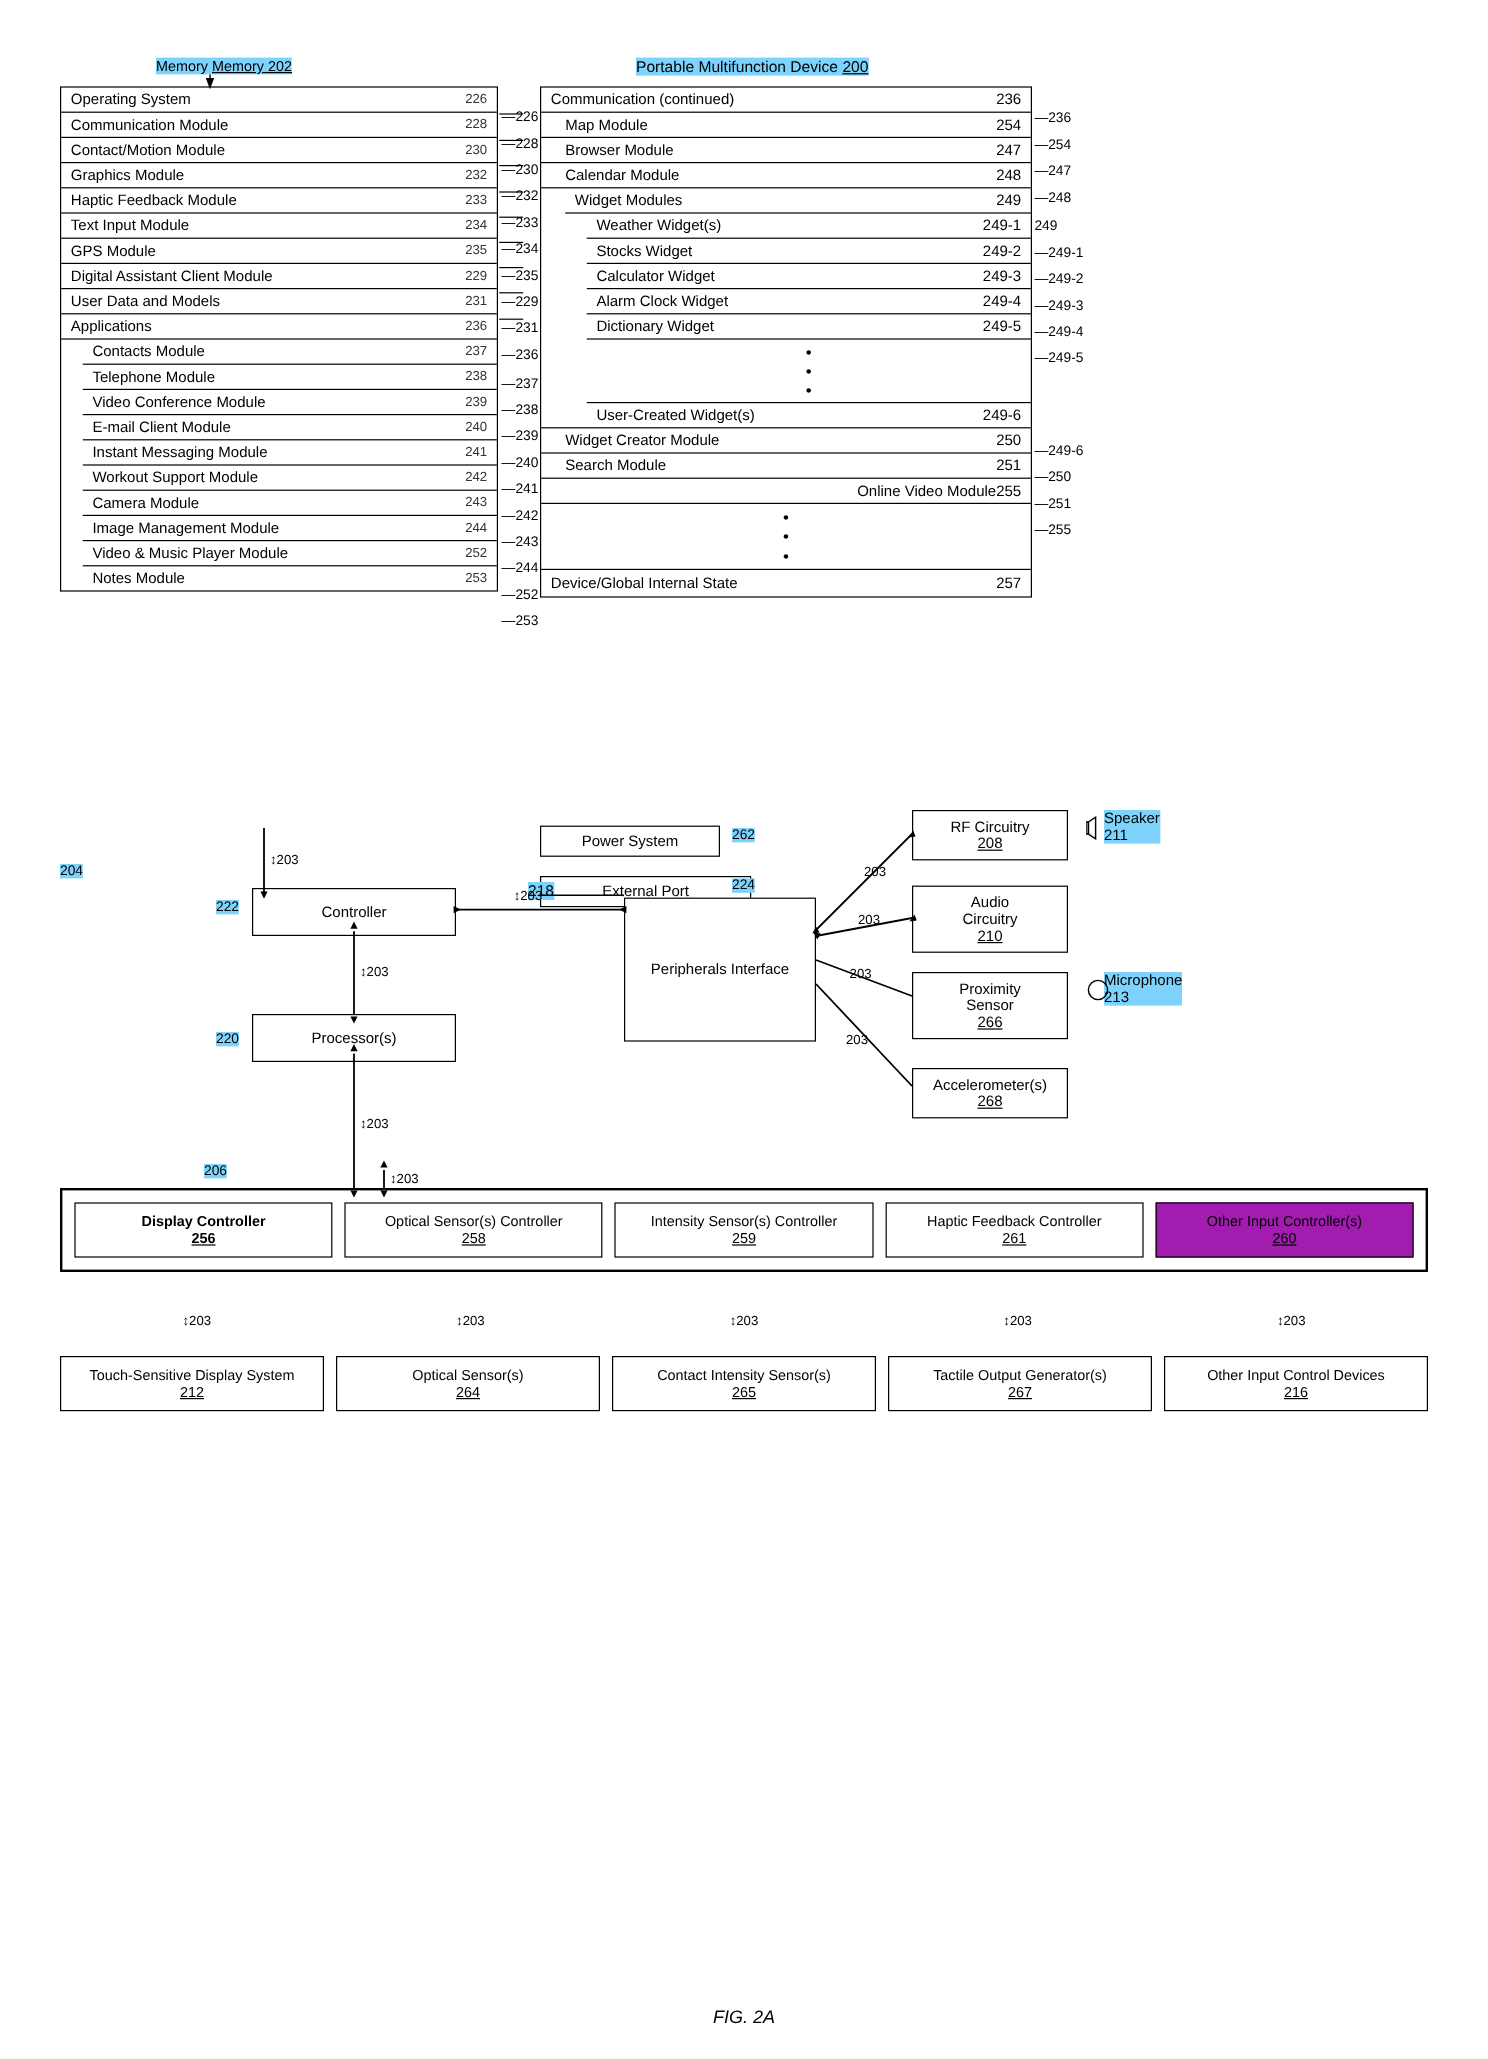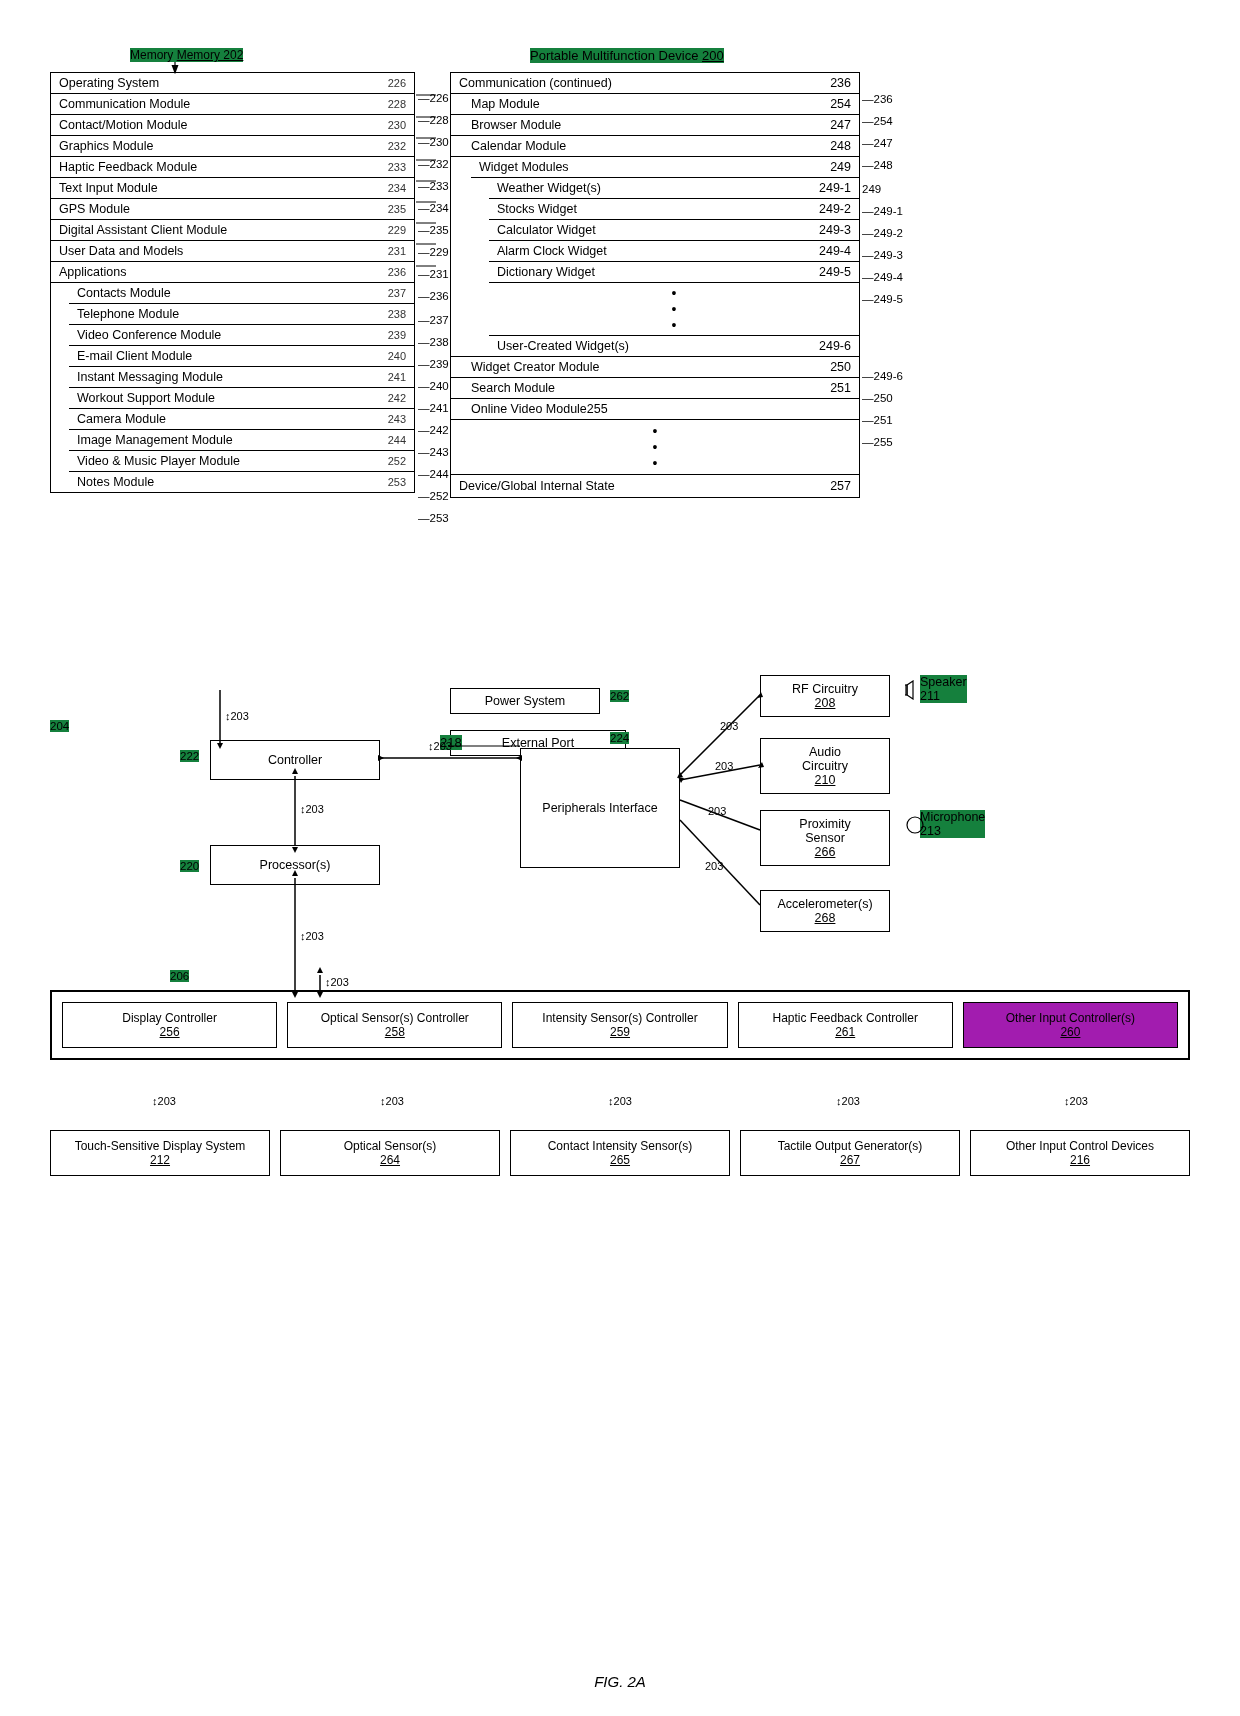--- a/index.html
+++ b/index.html
@@ -41,21 +41,21 @@
       top: 0;
       left: 0;
       width: 1200px;
       pointer-events: none;
     }
 
     
     .float-label {
       position: absolute;
       font-size: 12px;
-      background: #15803d;
+      background: #7dd3fc;
     }
 
     .underline { text-decoration: underline; }
   </style>
 </head>
 <body>
 
 <div class="page">
   <div class="diagram-container" style="height:1680px; position:relative;">
 
@@ -217,21 +217,21 @@
         <div style="display:flex; justify-content:space-between; padding:3px 8px; border-bottom:1px solid #000; font-size:12.5px; padding-left:20px;">
           <span>Widget Creator Module</span>
           <span class="ref">250</span>
         </div>
 
         <div style="display:flex; justify-content:space-between; padding:3px 8px; border-bottom:1px solid #000; font-size:12.5px; padding-left:20px;">
           <span>Search Module</span>
           <span class="ref">251</span>
         </div>
 
-        <div style="display:flex; justify-content:flex-start; padding:3px 8px; border-bottom:1px solid #000; font-size:12.5px; padding-left:20px;">
+        <div style="display:flex; justify-content:flex-end; padding:3px 8px; border-bottom:1px solid #000; font-size:12.5px; padding-left:20px;">
           <span>Online Video Module</span>
           <span class="ref">255</span>
         </div>
 
         <div style="text-align:center; padding:3px; border-bottom:1px solid #000; font-size:14px;">•<br>•<br>•</div>
 
         <div style="display:flex; justify-content:space-between; padding:4px 8px; font-size:12.5px;">
           <span>Device/Global Internal State</span>
           <span class="ref">257</span>
         </div>
@@ -314,21 +314,21 @@
     </div>
     <div class="float-label" style="top:715px; left:420px; font-size:13px;">
       <span>218</span>
     </div>
     <div class="float-label" style="top:950px; left:150px; font-size:11.5px;">
       <span>206</span>
     </div>
 
     <div style="position:absolute; top:970px; left:30px; width:1140px; border:2px solid #000; background:#fff;">
       <div style="display:flex; padding:10px; gap:10px;">
-        <div style="border:1.5px solid #000; padding:8px 6px; text-align:center; font-size:12px; flex:1; background:#fff;">
+        <div style="border:1.5px solid #000; padding:8px 6px; text-align:center; font-size:12px; flex:1; background:#fff;font-weight:bold;">
           <span>Display Controller</span><br>
           <span class="underline">256</span>
         </div>
         <div style="border:1.5px solid #000; padding:8px 6px; text-align:center; font-size:12px; flex:1; background:#fff;">
           <span>Optical Sensor(s) Controller</span><br>
           <span class="underline">258</span>
         </div>
         <div style="border:1.5px solid #000; padding:8px 6px; text-align:center; font-size:12px; flex:1; background:#fff;">
           <span>Intensity Sensor(s) Controller</span><br>
           <span class="underline">259</span>

